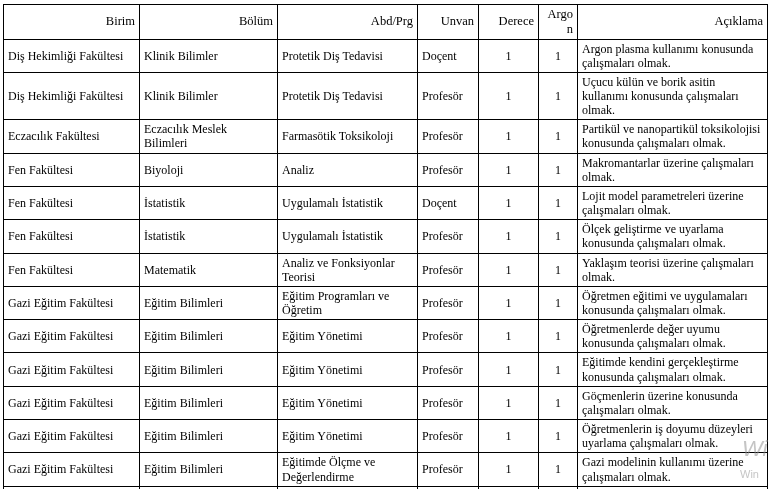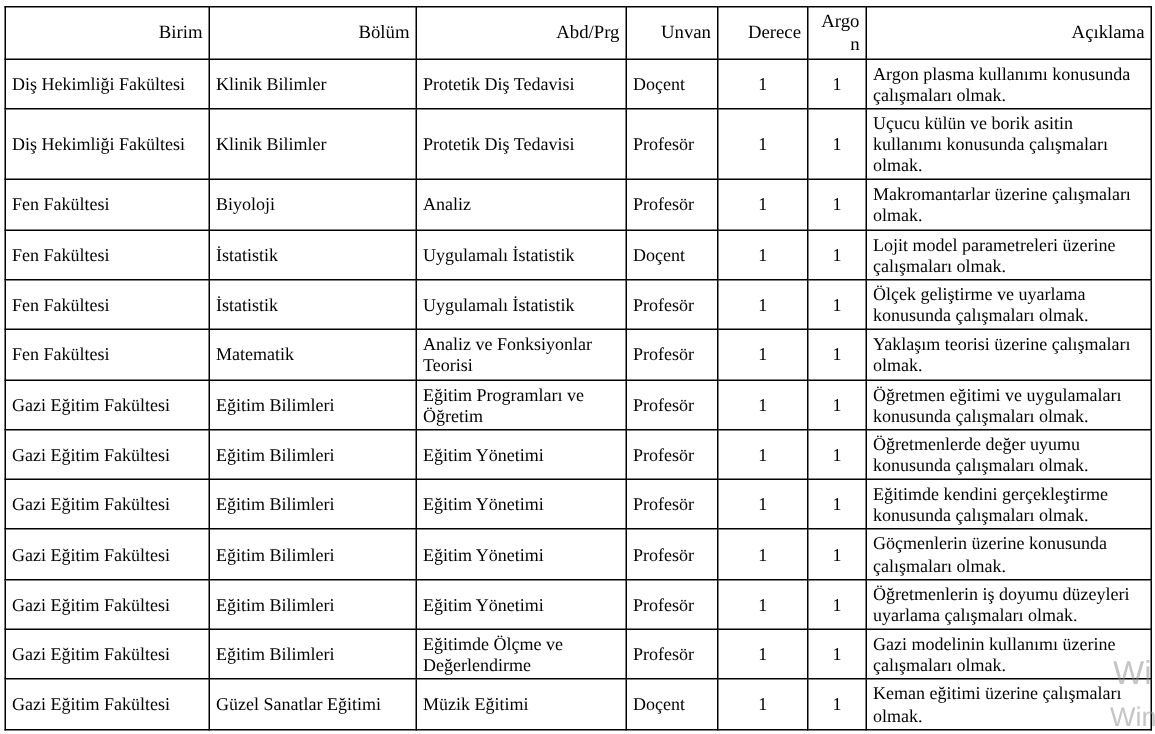--- a/index.html
+++ b/index.html
@@ -58,26 +58,27 @@
   
   .watermark-line1 {
     position: absolute;
     left: 742px;
     top: 436px;
     font-size: 22px;
     color: rgba(140, 140, 140, 0.5);
     font-family: "Liberation Sans", sans-serif;
     white-space: nowrap;
     pointer-events: none;
+    font-style: italic;
   }
   .watermark-line2 {
     position: absolute;
     left: 740px;
     top: 468px;
-    font-size: 18px;
+    font-size: 11px;
     color: rgba(140, 140, 140, 0.5);
     font-family: "Liberation Sans", sans-serif;
     white-space: nowrap;
     pointer-events: none;
   }
 </style>
 </head>
 <body>
 
 <div id="page">
@@ -115,20 +116,29 @@
         <tr>
           <td class="col-birim">Diş Hekimliği Fakültesi</td>
           <td class="col-bolum">Klinik Bilimler</td>
           <td class="col-abd">Protetik Diş Tedavisi</td>
           <td class="col-unvan">Profesör</td>
           <td class="col-derece">1</td>
           <td class="col-adet">1</td>
           <td class="col-aciklama">Uçucu külün ve borik asitin kullanımı konusunda çalışmaları olmak.</td>
         </tr>
         <tr>
+          <td class="col-birim">Eczacılık Fakültesi</td>
+          <td class="col-bolum">Eczacılık Meslek Bilimleri</td>
+          <td class="col-abd">Farmasötik Toksikoloji</td>
+          <td class="col-unvan">Profesör</td>
+          <td class="col-derece">1</td>
+          <td class="col-adet">1</td>
+          <td class="col-aciklama">Partikül ve nanopartikül toksikolojisi konusunda çalışmaları olmak.</td>
+        </tr>
+        <tr>
           <td class="col-birim">Fen Fakültesi</td>
           <td class="col-bolum">Biyoloji</td>
           <td class="col-abd">Analiz</td>
           <td class="col-unvan">Profesör</td>
           <td class="col-derece">1</td>
           <td class="col-adet">1</td>
           <td class="col-aciklama">Makromantarlar üzerine çalışmaları olmak.</td>
         </tr>
         <tr>
           <td class="col-birim">Fen Fakültesi</td>

